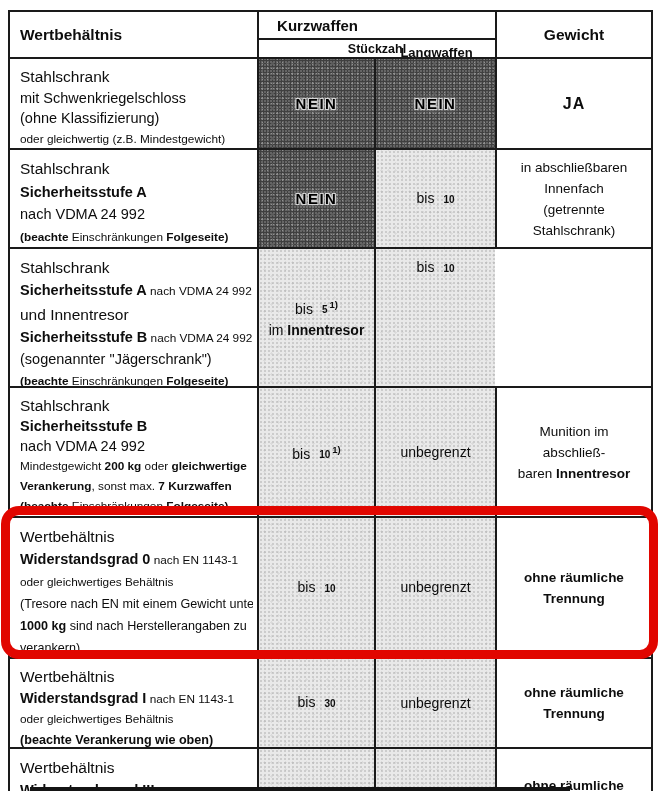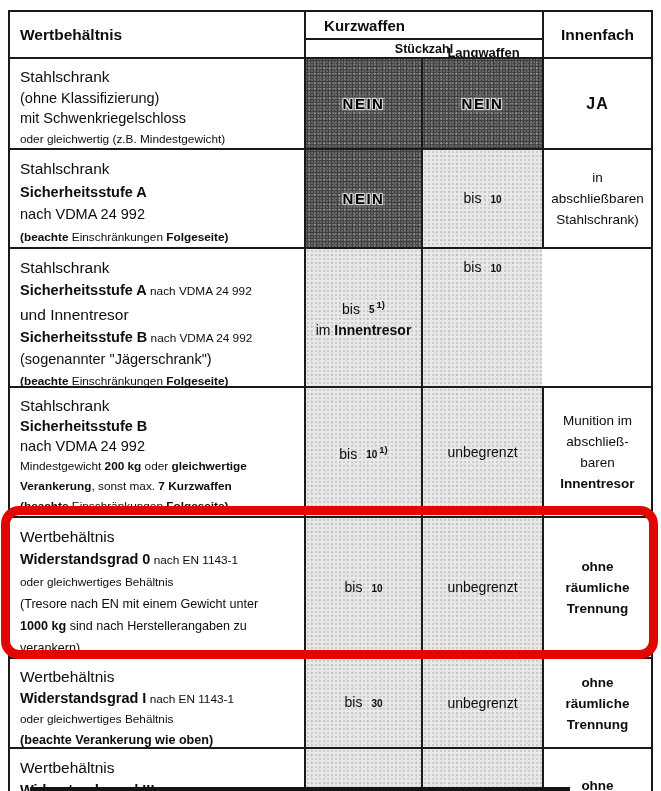--- a/index.html
+++ b/index.html
@@ -11,21 +11,21 @@
   }
   .page{position:absolute;inset:0;}
 
   
   .tbl{
     position:absolute;left:8px;top:10px;width:645px;
     border:2px solid #1a1a1a;background:#fff;box-sizing:border-box;
   }
   .row{display:flex;border-top:2px solid #1a1a1a;box-sizing:border-box;overflow:hidden;}
   .c{box-sizing:border-box;overflow:hidden;}
-  .c1{width:294px;}
+  .c1{width:247px;}
   .c2{width:117px;border-left:2px solid #1a1a1a;}
   .c3{width:121px;border-left:2px solid #1a1a1a;}
   .c4{flex:1;border-left:2px solid #1a1a1a;background:#fff;}
 
   
   .hdr{display:flex;height:45px;border-top:none;}
   .hdr-c1{display:flex;align-items:center;padding-left:10px;font-weight:bold;font-size:15.5px;}
   .hdr-mid{width:238px;border-left:2px solid #1a1a1a;display:flex;flex-direction:column;box-sizing:border-box;}
   .hdr-top{display:flex;height:26px;border-bottom:2px solid #1a1a1a;box-sizing:content-box;}
   .h2{width:117px;display:flex;align-items:center;justify-content:center;font-weight:bold;font-size:15px;}
@@ -116,28 +116,28 @@
       <div class="c c1 hdr-c1">
         <span>Wertbehältnis</span>
       </div>
       <div class="hdr-mid">
         <div class="hdr-top">
           <div class="h2">Kurzwaffen</div>
           <div class="h3">Langwaffen</div>
         </div>
         <div class="hdr-bot">Stückzahl</div>
       </div>
-      <div class="c c4 hdr-c4">Innenfach</div>
+      <div class="c c4 hdr-c4">Gewicht</div>
     </div>
 
     <div class="row r1">
       <div class="c c1 title">
         <div class="ln lg">Stahlschrank</div>
+        <div class="ln md">mit Schwenkriegelschloss</div>
         <div class="ln md">(ohne Klassifizierung)</div>
-        <div class="ln md">mit Schwenkriegelschloss</div>
         <div class="ln sm">oder gleichwertig (z.B. Mindestgewicht)</div>
       </div>
       <div class="c c2 val dark">
         <span class="nein">NEIN</span>
       </div>
       <div class="c c3 val dark">
         <span class="nein">NEIN</span>
       </div>
       <div class="c c4 mun">
         <span class="ja">JA</span>
@@ -152,20 +152,21 @@
         <div class="ln sm"><span class="b">(beachte </span><span>Einschränkungen </span><span class="b">Folgeseite)</span></div>
       </div>
       <div class="c c2 val dark">
         <span class="nein">NEIN</span>
       </div>
       <div class="c c3 val light">
         <span class="vline"><span>bis</span><span class="num">10</span></span>
       </div>
       <div class="c c4 mun">
         <span>in abschließbaren</span>
+        <span>Innenfach (getrennte</span>
         <span>Stahlschrank)</span>
       </div>
     </div>
 
     <div class="row r3">
       <div class="c c1 title">
         <div class="ln lg">Stahlschrank</div>
         <div class="ln"><span class="md b">Sicherheitsstufe A</span><span class="sm"> nach VDMA 24 992</span></div>
         <div class="ln lg gap-top">und Innentresor</div>
         <div class="ln"><span class="md b">Sicherheitsstufe B</span><span class="sm"> nach VDMA 24 992</span></div>

